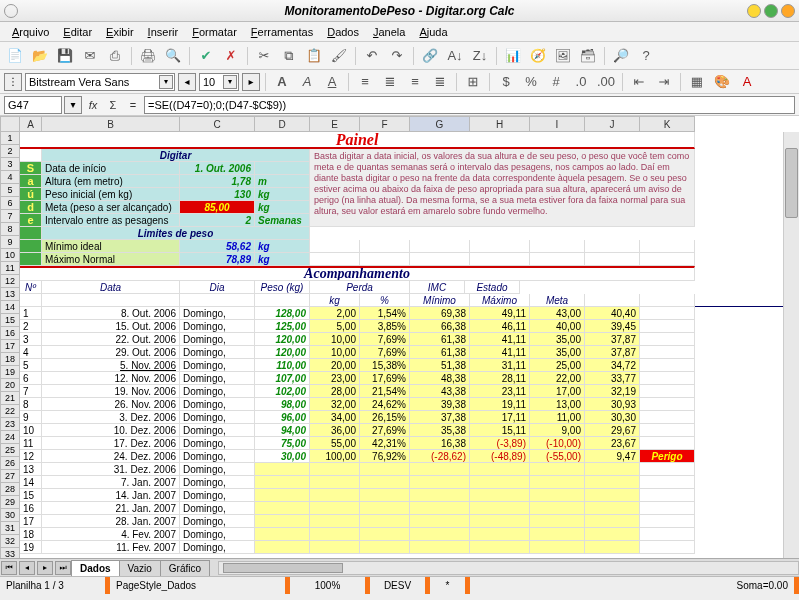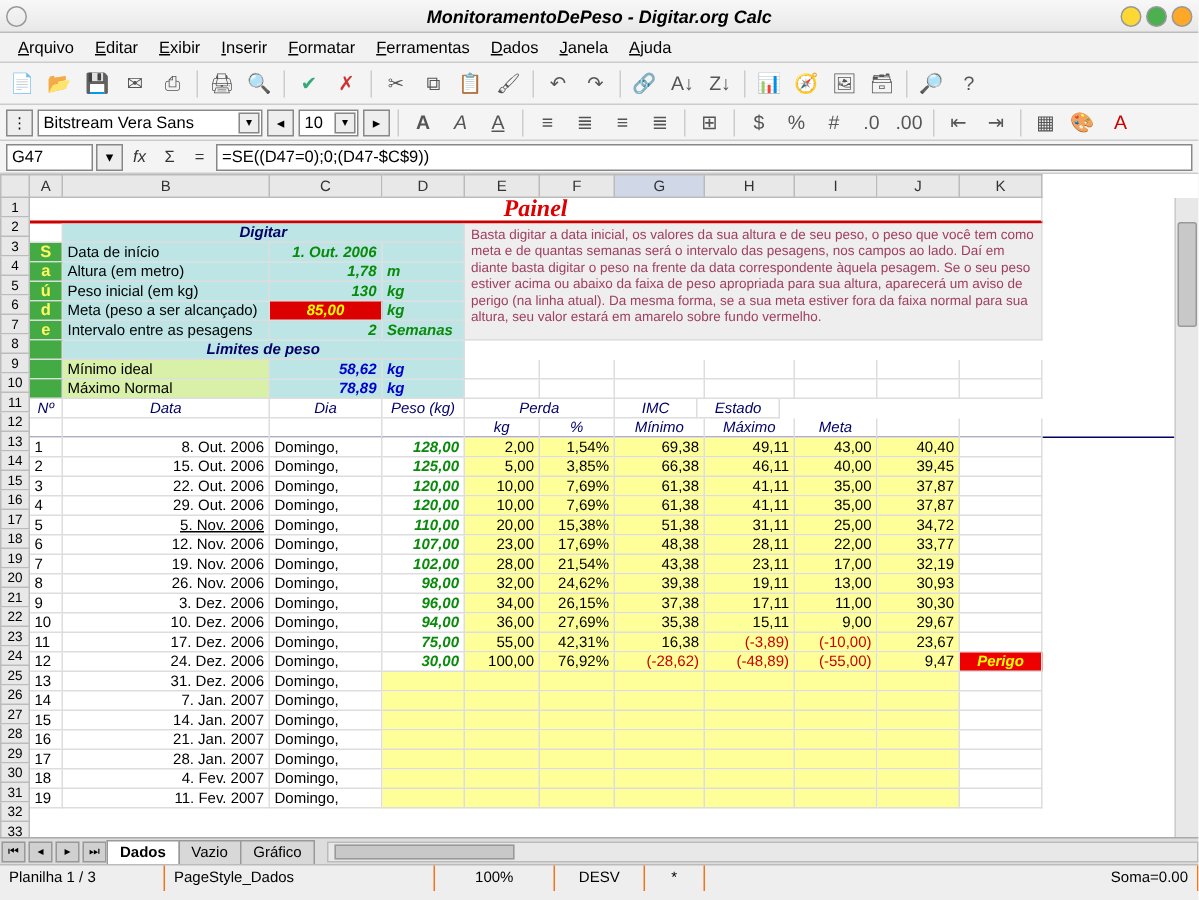--- a/index.html
+++ b/index.html
@@ -36,21 +36,21 @@
 .cell { border-right: 1px solid #ddd; border-bottom: 1px solid #ddd; height: 13px; font-size: 10px; padding: 0 3px; display: flex; align-items: center; overflow: hidden; white-space: nowrap; }
 .vscroll { position: absolute; right: 0; top: 16px; bottom: 0; width: 16px; background: #e8e8e8; border-left: 1px solid #ccc; }
 .vthumb { position: absolute; left: 1px; right: 1px; top: 16px; height: 70px; background: #c8c8c8; border: 1px solid #999; border-radius: 2px; }
 .tabs { height: 18px; background: #ddd; display: flex; align-items: center; border-top: 1px solid #aaa; }
 .tabnav { width: 16px; height: 14px; background: #d0d0d0; border: 1px solid #999; margin: 0 1px; display: flex; align-items: center; justify-content: center; font-size: 8px; }
 .sheet-tab { height: 16px; border: 1px solid #999; border-bottom: none; padding: 0 8px; margin-left: -1px; display: flex; align-items: center; font-size: 10px; background: #d8d8d8; }
 .sheet-tab.active { background: #fff; font-weight: bold; }
 .hscroll { flex: 1; height: 14px; background: #e8e8e8; margin-left: 8px; position: relative; border: 1px solid #bbb; }
 .hthumb { position: absolute; left: 4px; top: 1px; bottom: 1px; width: 120px; background: #c8c8c8; border: 1px solid #999; }
 .statusbar { height: 18px; background: #eee; border-top: 1px solid #bbb; display: flex; align-items: center; font-size: 10px; }
-.sb-cell { border-right: 1px solid #f97316; padding: 0 6px; height: 100%; display: flex; align-items: center; }
+.sb-cell { border-right: 5px solid #f97316; padding: 0 6px; height: 100%; display: flex; align-items: center; }
 .painel-hdr { font-family: serif; font-size: 16px; font-style: italic; font-weight: bold; color: #d00; text-align: center; width: 100%; }
 .acomp-hdr { font-family: serif; font-size: 14px; font-style: italic; font-weight: bold; color: #006; text-align: center; width: 100%; }
 .dig-hdr { font-size: 10px; font-weight: bold; font-style: italic; color: #006; }
 .colhead { font-weight: normal; font-style: italic; color: #006; font-size: 10px; }
 .saude-cell { background: #4a4; color: #fffa60; font-weight: bold; font-size: 11px; text-align: center; justify-content: center; }
 .teal { background: #bde5e5; }
 .lime { background: #d8f0a8; }
 .meta { background: #d00; color: #ff0; font-weight: bold; font-style: italic; justify-content: center; }
 .yellow { background: #ffff99; }
 .val-green { color: #0a8a0a; font-weight: bold; font-style: italic; }
@@ -293,20 +293,25 @@
         <div class="cell teal val-blue" style="width: 75px; justify-content: flex-end;">78,89</div>
         <div class="cell teal val-blue" style="width: 55px;">kg</div>
         <div class="cell " style="width: 50px;"></div>
         <div class="cell " style="width: 50px;"></div>
         <div class="cell " style="width: 60px;"></div>
         <div class="cell " style="width: 60px;"></div>
         <div class="cell " style="width: 55px;"></div>
         <div class="cell " style="width: 55px;"></div>
         <div class="cell " style="width: 55px;"></div>
       </div>
+      <div class="sheet-row" style="height: 15px;">
+        <div class="cell " style="width: 675px; justify-content: center; border-top: 2px solid rgb(204, 0, 0); height: 15px;">
+          <span class="acomp-hdr">Acompanhamento</span>
+        </div>
+      </div>
       <div class="sheet-row">
         <div class="cell colhead" style="width: 22px; justify-content: center;">Nº</div>
         <div class="cell colhead" style="width: 138px; justify-content: center;">Data</div>
         <div class="cell colhead" style="width: 75px; justify-content: center;">Dia</div>
         <div class="cell colhead" style="width: 55px; justify-content: center;">Peso (kg)</div>
         <div class="cell colhead" style="width: 100px; justify-content: center;">Perda</div>
         <div class="cell colhead" style="width: 55px; justify-content: center;">IMC</div>
         <div class="cell colhead" style="width: 55px; justify-content: center;">Estado</div>
       </div>
       <div class="sheet-row" style="border-bottom: 1px solid rgb(0, 0, 102);">

